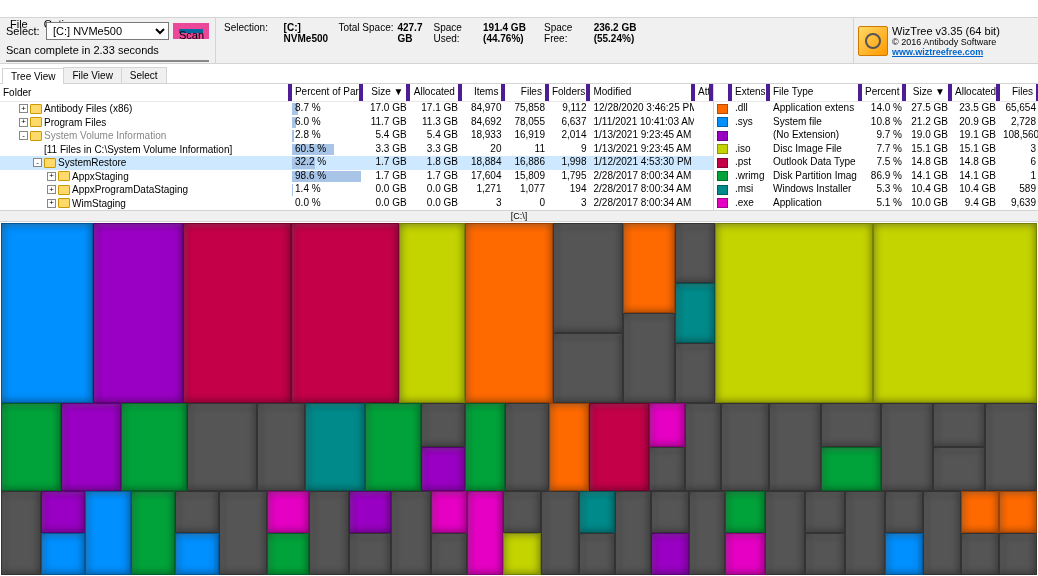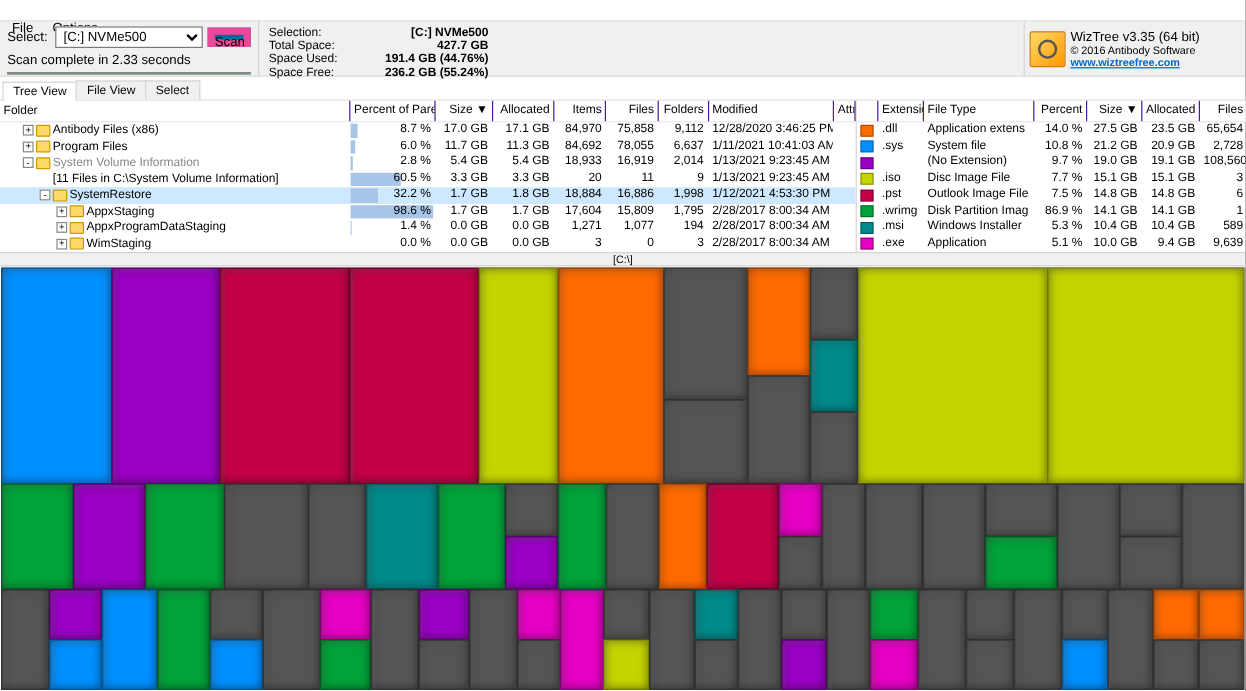--- a/index.html
+++ b/index.html
@@ -9,47 +9,47 @@
 .menubar span { padding: 2px 8px; cursor: default; margin-top: 16px; }
 
 .toolbar { height: 46px; display: flex; background: #f0f0f0; border-bottom: 1px solid #d4d4d4; align-items: stretch; }
 .select-pane { width: 215px; padding: 4px 6px; display: flex; flex-direction: column; gap: 4px; }
 .select-row { display: flex; align-items: center; gap: 4px; }
 .select-row label { width: 36px; }
 .drive-select { flex: 1; height: 18px; border: 1px solid #7a7a7a; background: #fff; font-size: 11px; padding: 0 2px; }
 .scan-btn { height: 16px; width: 36px; border: 6px solid #ec4899; background: #0369a1; font-size: 11px; cursor: pointer; }
 .status-row { display: flex; align-items: center; gap: 4px; }
 .progress { flex: 1; height: 10px; background: #06b025; border: 1px solid #888; }
-.stats-pane { width: 200px; padding: 4px 8px; border-left: 1px solid #d4d4d4; display: flex; flex-direction: column; font-size: 10px; }
+.stats-pane { width: 200px; padding: 4px 8px; border-left: 1px solid #d4d4d4; display: flex; flex-direction: row; font-size: 10px; }
 .stats-pane div { display: flex; justify-content: space-between; }
 .stats-pane div span:first-child { width: 70px; }
 .stats-pane div span:last-child { font-weight: bold; }
 .spacer { flex: 1; }
 .branding { width: 185px; padding: 2px 4px; display: flex; align-items: center; gap: 4px; border-left: 1px solid #d4d4d4; }
 .logo { width: 30px; height: 30px; background: linear-gradient(135deg,#ffd966,#ff9900); border: 1px solid #cc7a00; border-radius: 2px; position: relative; }
 .logo::after { content: ""; position: absolute; width: 12px; height: 12px; border: 2px solid #555; border-radius: 50%; top: 6px; left: 6px; }
 .brand-text .t1 { font-weight: normal; font-size: 11px; }
 .brand-text .t2 { font-size: 9px; }
 .brand-text .t3 { font-size: 9px; color: #0066cc; text-decoration: underline; font-weight: bold; }
 
 .tabs { height: 20px; background: #fff; display: flex; align-items: flex-end; padding-left: 2px; border-bottom: 1px solid #d4d4d4; font-size: 10px; }
 .tab { padding: 2px 8px; border: 1px solid #d4d4d4; border-bottom: none; margin-right: -1px; background: #f0f0f0; cursor: default; }
 .tab.active { background: #fff; position: relative; top: 1px; }
 
 .tables { height: 126px; display: flex; background: #fff; }
 .folder-table { width: 714px; display: flex; flex-direction: column; border-right: 1px solid #d4d4d4; }
 .ext-table { flex: 1; display: flex; flex-direction: column; }
 .thead { display: flex; height: 18px; background: #fff; border-bottom: 1px solid #e8e8e8; font-size: 10px; }
-.thead > div { border-right: 1px solid #4c1d95; padding: 2px 3px; white-space: nowrap; overflow: hidden; }
+.thead > div { border-right: 4px solid #4c1d95; padding: 2px 3px; white-space: nowrap; overflow: hidden; }
 .tbody { flex: 1; overflow: hidden; }
 .trow { display: flex; height: 13.5px; font-size: 10px; white-space: nowrap; }
 .trow.sel { background: #cde8ff; }
 .trow > div { padding: 0 3px; overflow: hidden; border-right: 1px solid transparent; }
 .num { text-align: right; }
-.pct-cell { position: relative; text-align: right; }
+.pct-cell { position: relative; text-align: left; }
 .pct-bar { position: absolute; left: 0; top: 1px; bottom: 1px; background: #a8c5e8; z-index: 0; }
 .pct-txt { position: relative; z-index: 1; }
 
 
 .c-name { width: 296px; display: flex; align-items: center; gap: 2px; }
 .indent { display: inline-block; }
 .exp { width: 9px; height: 9px; border: 1px solid #888; display: inline-flex; align-items: center; justify-content: center; font-size: 8px; line-height: 1; cursor: pointer; background: #fff; }
 .fld-icon { width: 12px; height: 10px; background: #ffd96a; border: 1px solid #cc9a00; border-radius: 1px; flex-shrink: 0; }
 .c-pct { width: 72px; }
 .c-size { width: 48px; }
@@ -328,21 +328,21 @@
           <div class="e-pct num">7.7 %</div>
           <div class="e-size num">15.1 GB</div>
           <div class="e-alloc num">15.1 GB</div>
           <div class="e-files num">3</div>
         </div>
         <div class="trow">
           <div class="e-color">
             <span class="swatch" style="background:#c40049"></span>
           </div>
           <div class="e-ext">.pst</div>
-          <div class="e-type">Outlook Image File</div>
+          <div class="e-type">Outlook Data Type</div>
           <div class="e-pct num">7.5 %</div>
           <div class="e-size num">14.8 GB</div>
           <div class="e-alloc num">14.8 GB</div>
           <div class="e-files num">6</div>
         </div>
         <div class="trow">
           <div class="e-color">
             <span class="swatch" style="background:#00a33a"></span>
           </div>
           <div class="e-ext">.wrimg</div>

